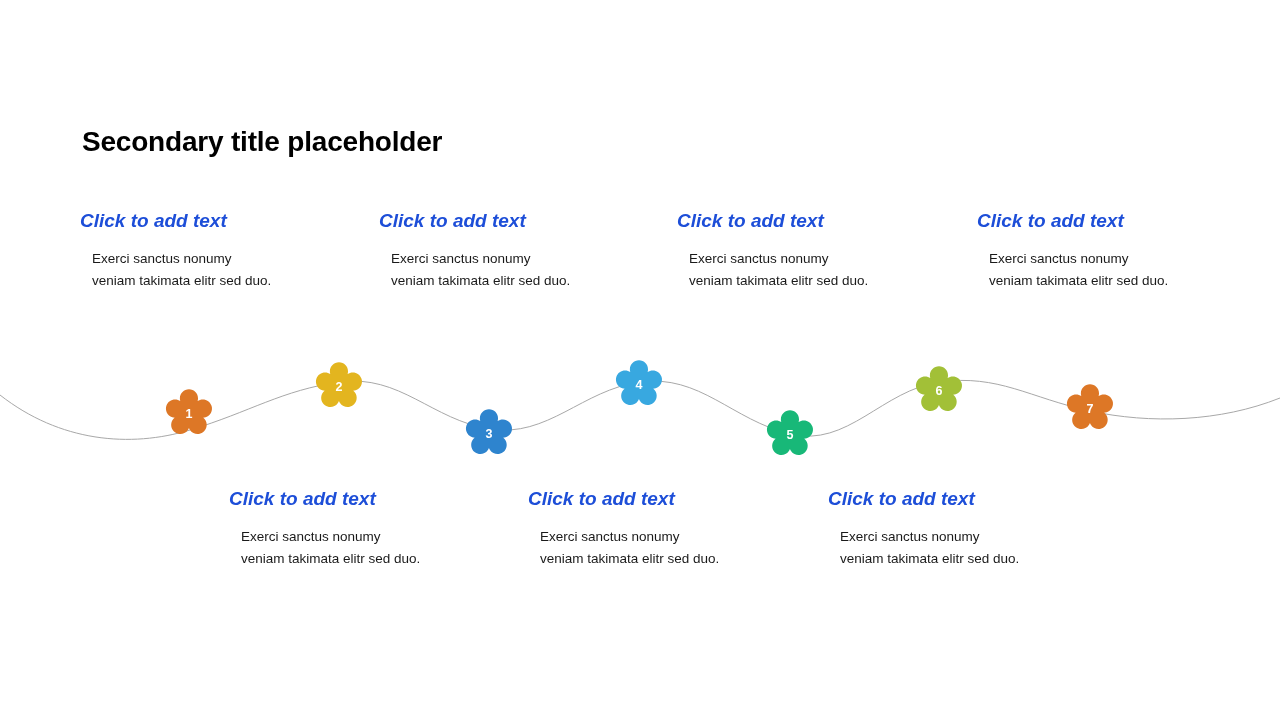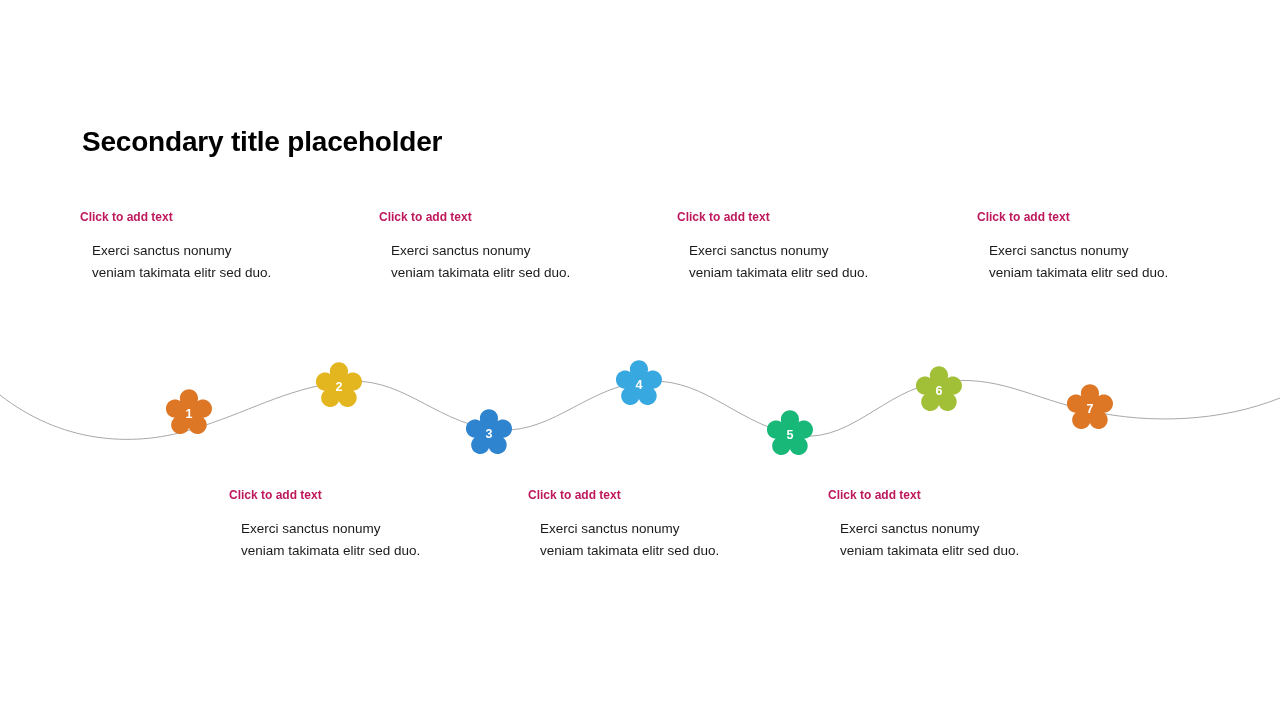--- a/index.html
+++ b/index.html
@@ -36,25 +36,26 @@
     color: #000000;
     white-space: nowrap;
   }
 
   
   .text-block {
     position: absolute;
     width: 290px;
   }
   .block-heading {
-    font-size: 12px;
+    font-size: 19px;
     font-weight: bold;
-    color: #be185d;
+    color: #1d4ed8;
     margin: 0 0 16px 0;
     white-space: nowrap;
+    font-style: italic;
   }
   .block-body {
     font-size: 13.5px;
     line-height: 22px;
     color: #1a1a1a;
     margin: 12px;
     white-space: pre-line;
   }
 
   

